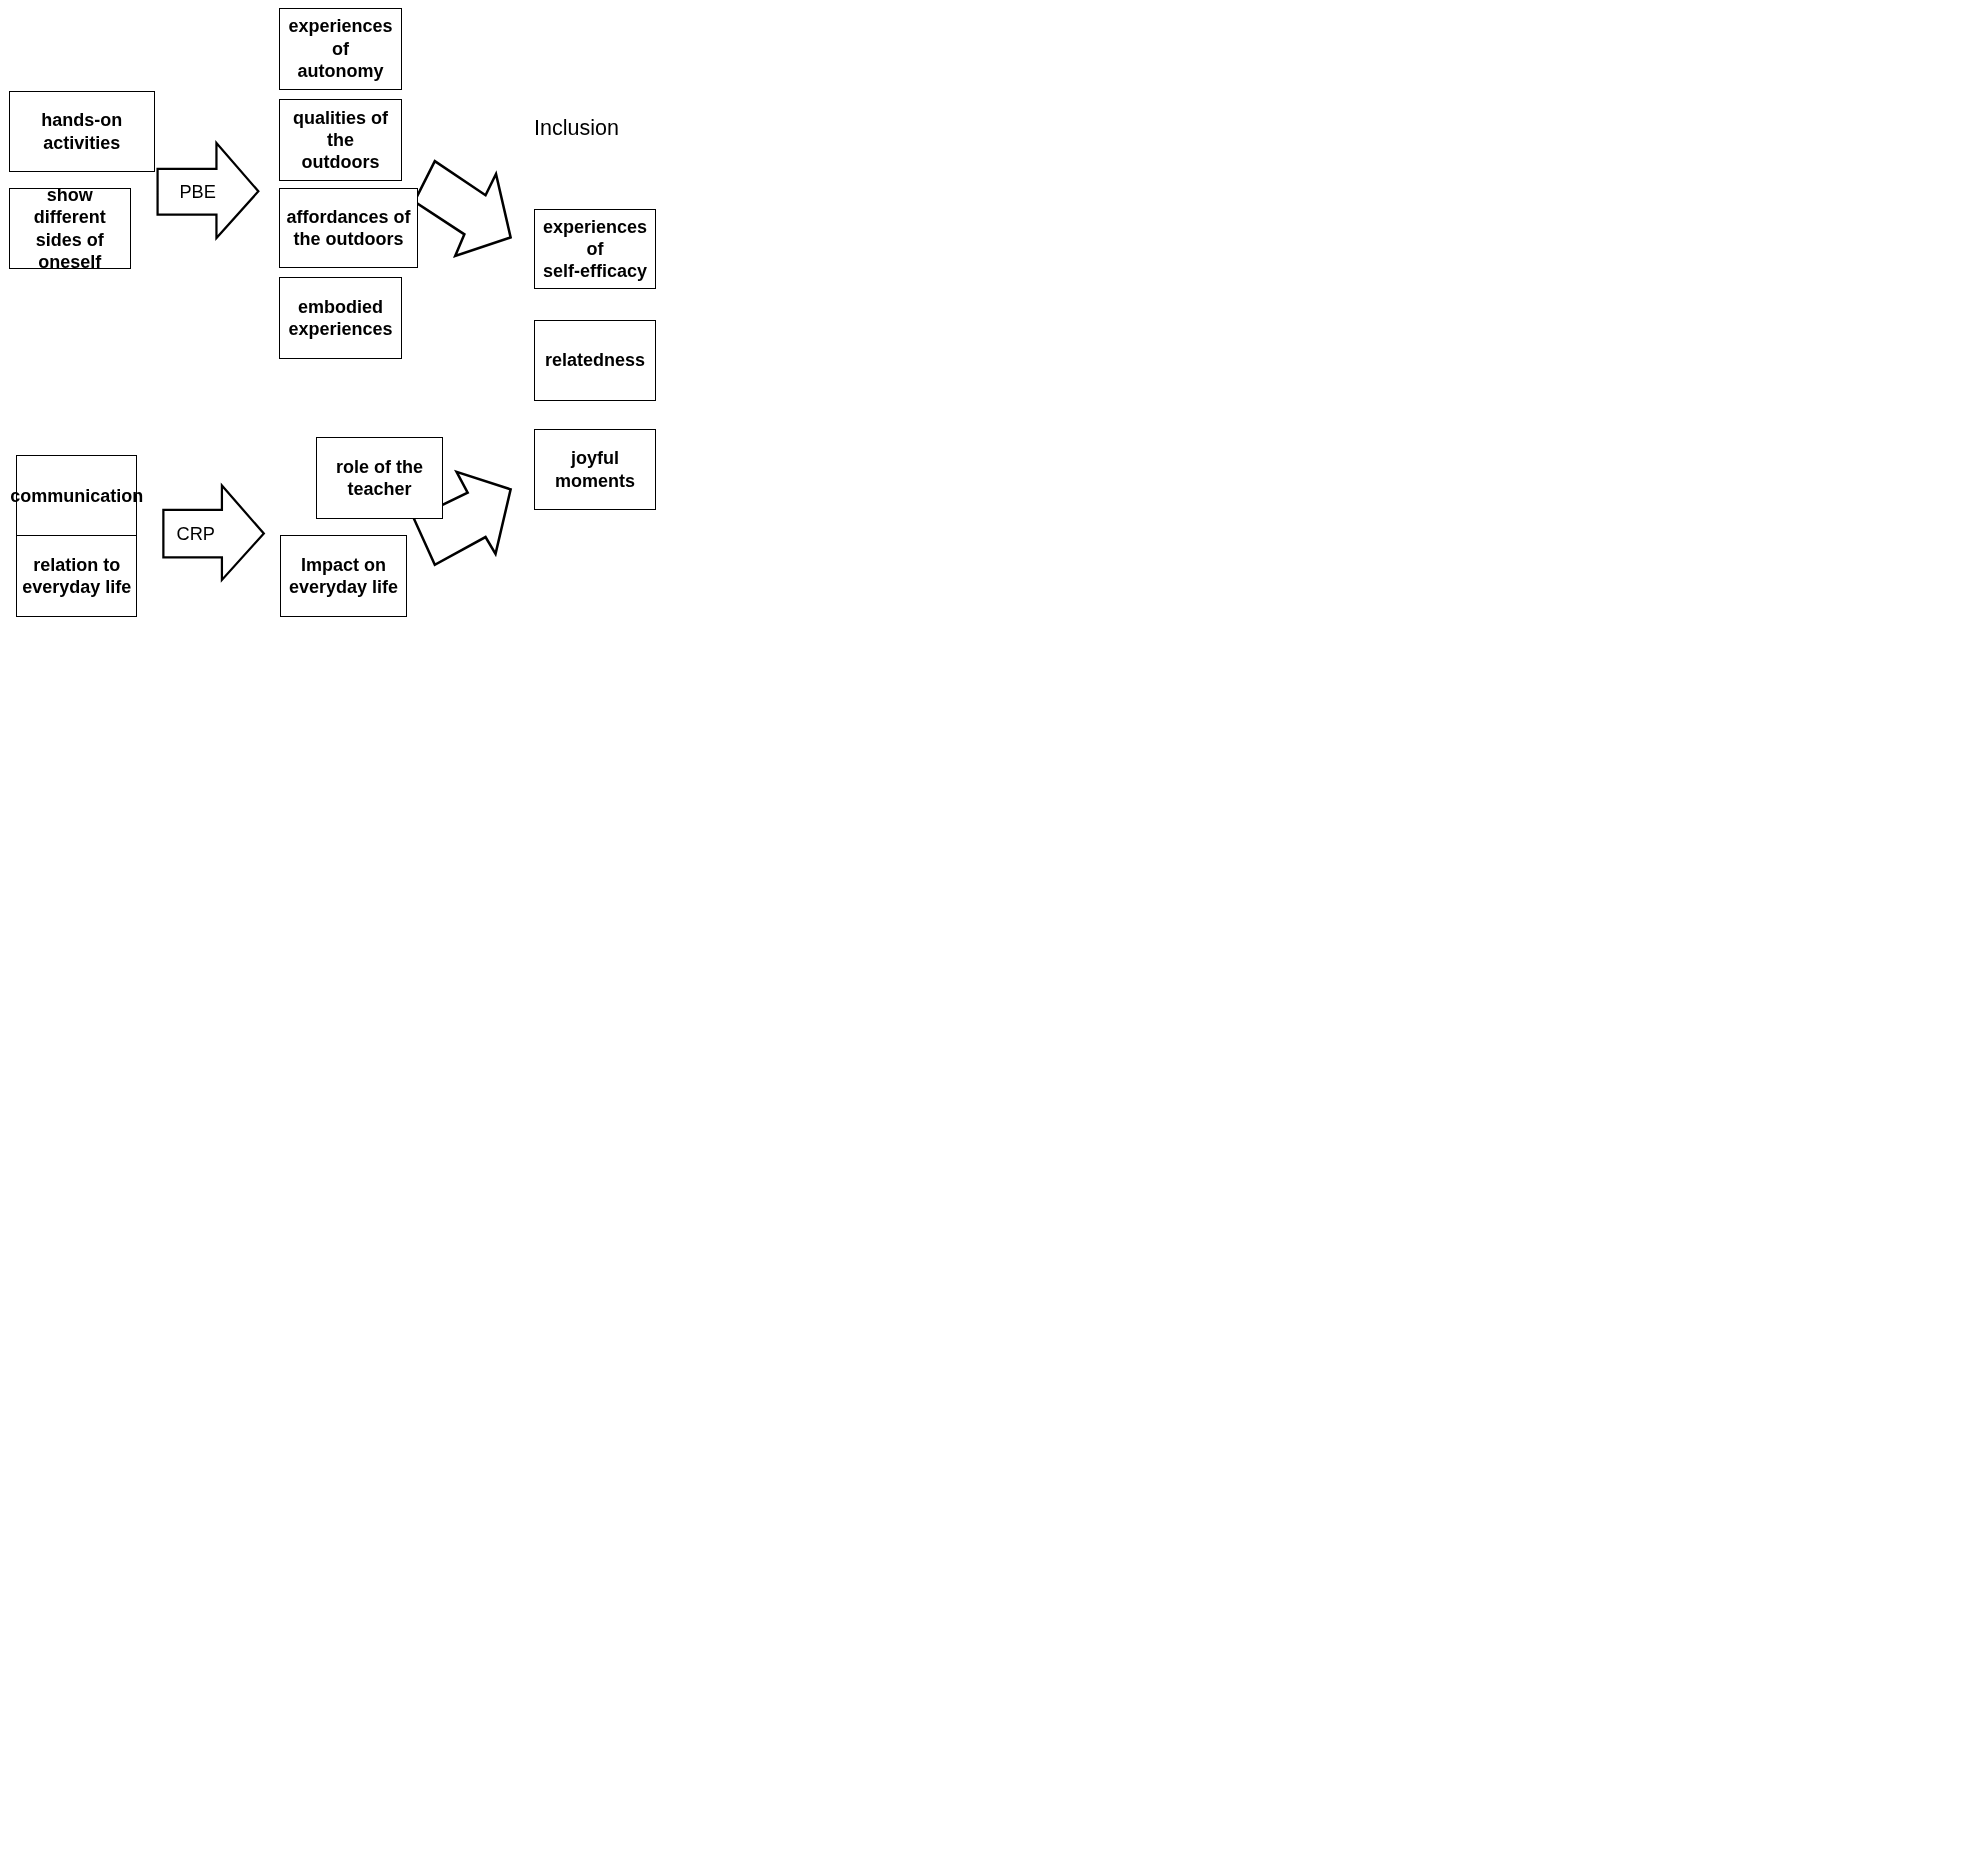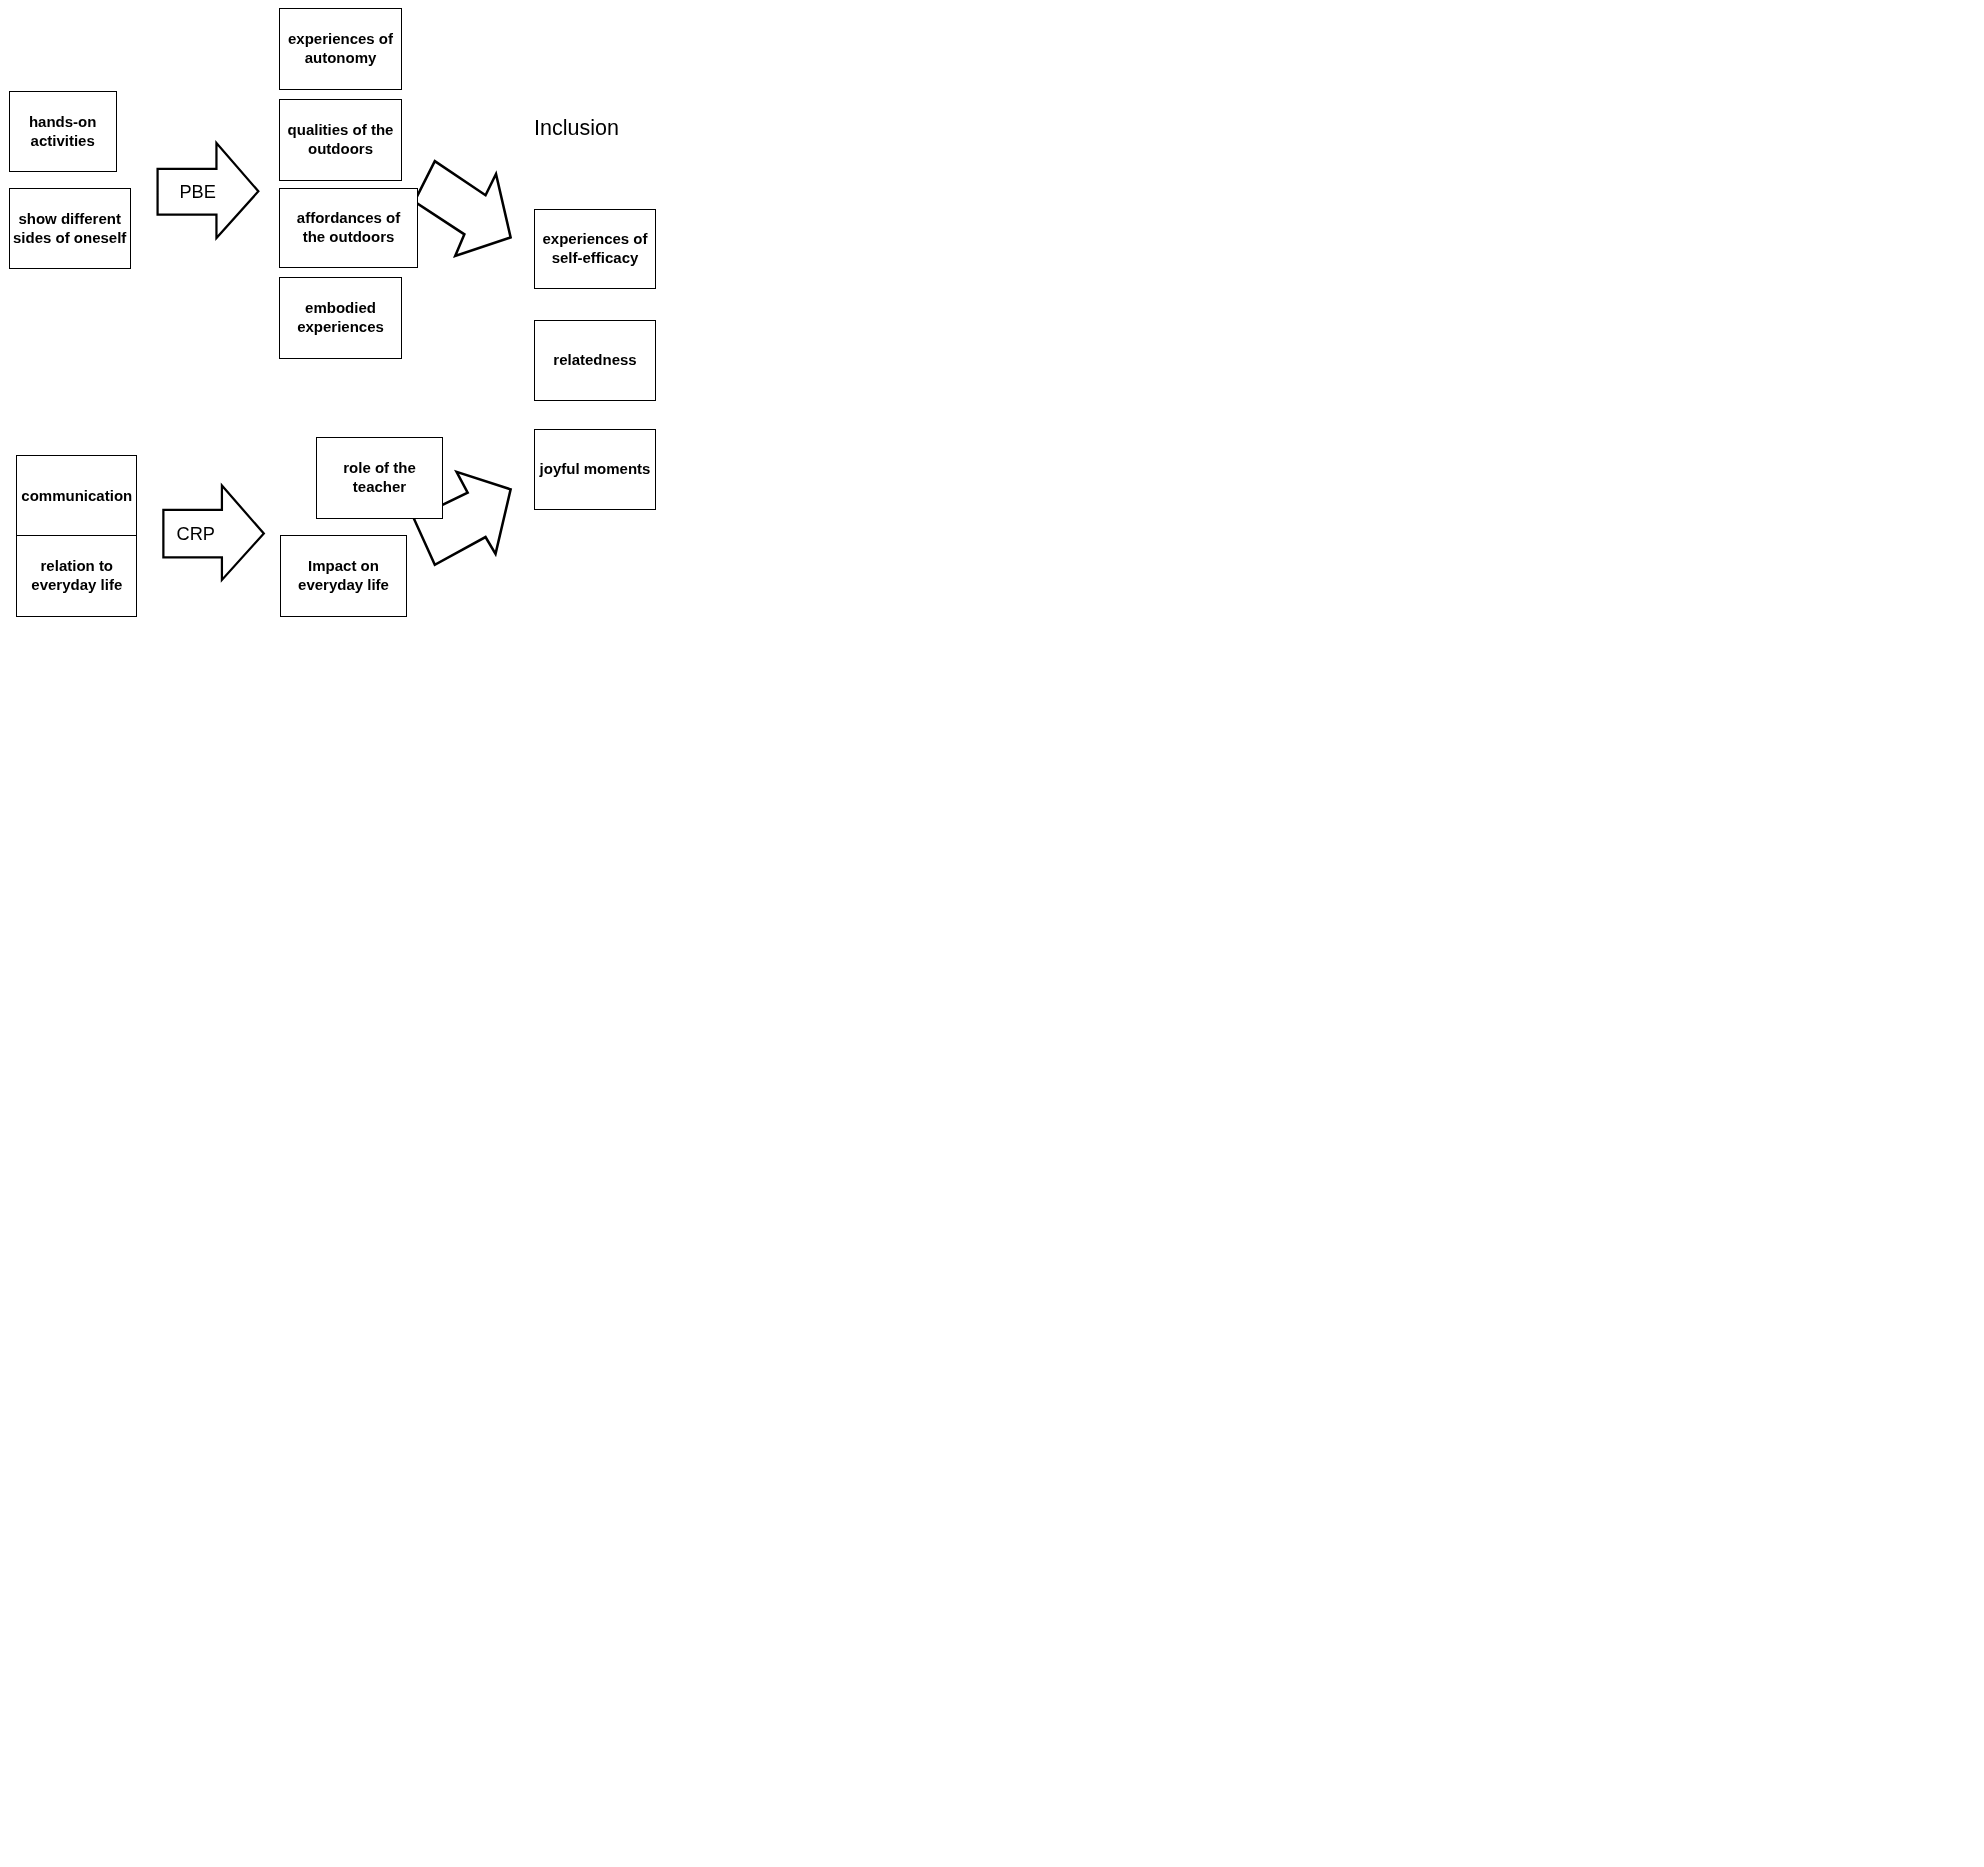--- a/index.html
+++ b/index.html
@@ -40,29 +40,29 @@
   .box {
     position: absolute;
     box-sizing: border-box;
     border: 1.7px solid #000000;
     background: #ffffff;
     display: flex;
     align-items: center;
     justify-content: center;
     text-align: center;
     white-space: pre-line;
-    font-size: 15px;
+    font-size: 18px;
     font-weight: 700;
     line-height: 1.24;
     color: #000000;
   }
   .box.light { font-weight: 700; }
 
   
-  .b-l1 { left: 8.7px;  top: 91px; width: 108px; height: 81px;   }
+  .b-l1 { left: 8.7px;  top: 91px; width: 146px; height: 81px;   }
   .b-l2 { left: 8.7px;  top: 188px; width: 122px; height: 81px; }
   
   .b-m1 { left: 279px; top: 7.8px;  width: 123px; height: 82px;   }
   .b-m2 { left: 279px; top: 99px;   width: 123px; height: 82px; }
   .b-m3 { left: 279px; top: 188px;   width: 139px; height: 80px; }
   .b-m4 { left: 279px; top: 277px; width: 123px; height: 82px;   }
   
   .b-r1 { left: 534px;  top: 209px; width: 122px; height: 80px; }
   .b-r2 { left: 534px;  top: 320px;   width: 122px; height: 81px;   }
   .b-r3 { left: 534px;  top: 429px; width: 122px; height: 81px; }

